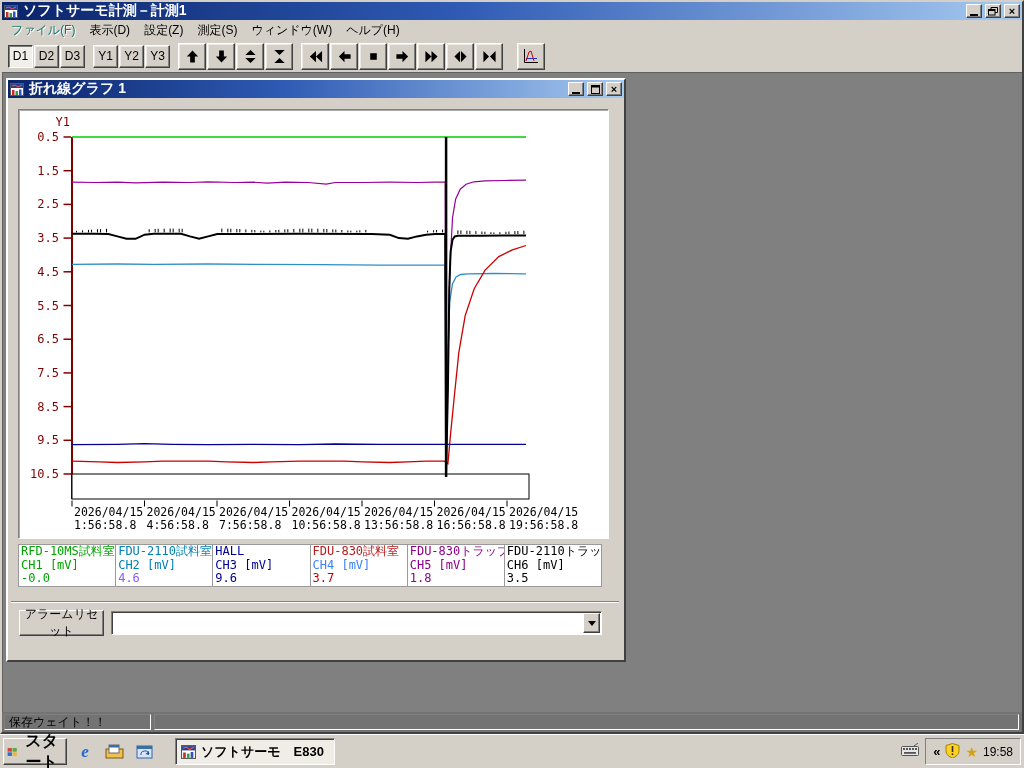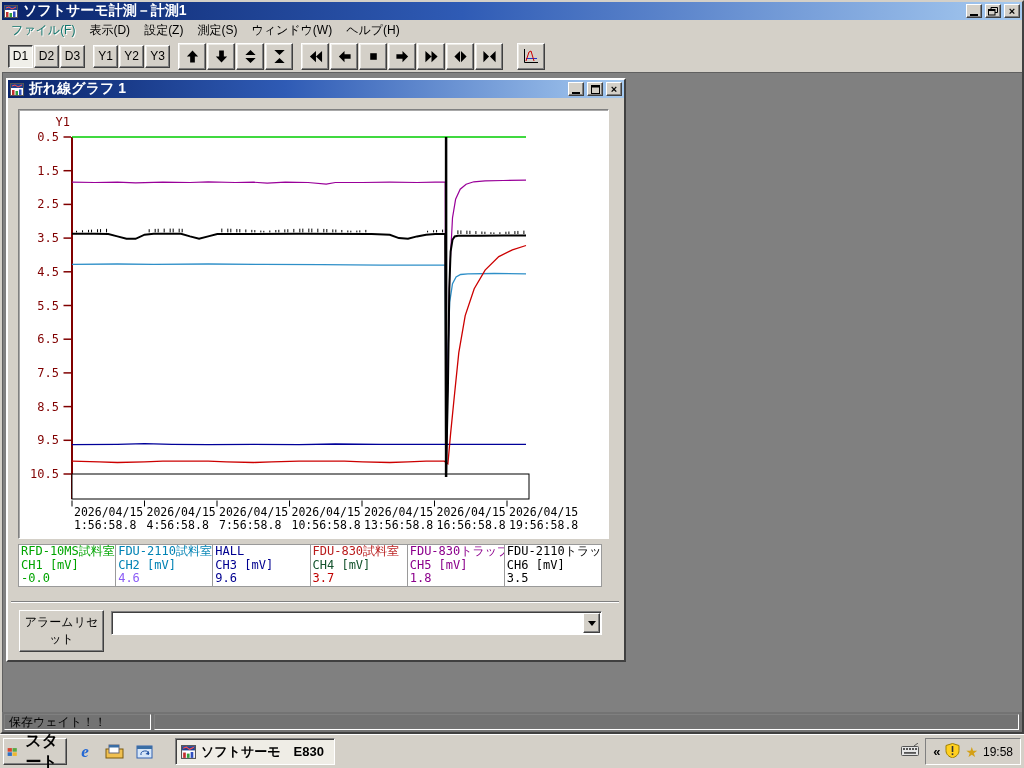--- a/index.html
+++ b/index.html
@@ -44,21 +44,21 @@
   .gbody { position:relative; width:100%; height:561px; }
   .chartpanel { position:absolute; left:10px; top:11px; width:591px; height:430px; background:#fff;
                 border:1px solid; border-color:#808080 #fff #fff #808080; box-shadow:inset 1px 1px 0 #a8a8a8; }
   .legend { position:absolute; left:10px; top:446px; width:584px; height:43px; display:flex;
             background:#fff; border:1px solid #9a9a9a; }
   .lcell { flex:1; border-right:1px solid #9a9a9a; padding:0 2px; overflow:hidden; white-space:nowrap;
            font-family:"DejaVu Sans Mono",monospace; font-size:12px; line-height:13.5px; }
   .lcell:last-child { border-right:none; }
   .divider { position:absolute; left:3px; top:503px; width:608px; height:2px;
              border-top:1px solid #808080; border-bottom:1px solid #fff; }
-  .alarm { position:absolute; left:11px; top:512px; width:85px; height:42px; background:#d4d0c8;
+  .alarm { position:absolute; left:11px; top:512px; width:85px; height:26px; background:#d4d0c8;
            border:1px solid; border-color:#fff #404040 #404040 #fff; box-shadow:inset -1px -1px 0 #808080;
            font-size:12px; display:flex; align-items:center; justify-content:center; cursor:default; }
   .combo { position:absolute; left:103px; top:513px; width:491px; height:24px; background:#fff;
            border:1px solid; border-color:#808080 #fff #fff #808080; box-shadow:inset 1px 1px 0 #404040;
            display:flex; align-items:center; }
   .combo-text { flex:1; font-size:12px; padding:0 4px; overflow:hidden; }
   .combo-btn { width:17px; height:20px; margin-right:1px; background:#d4d0c8; border:1px solid;
                border-color:#fff #404040 #404040 #fff; box-shadow:inset -1px -1px 0 #808080;
                display:flex; align-items:center; justify-content:center; }
   .darr { width:0; height:0; border-left:4px solid transparent; border-right:4px solid transparent;
@@ -357,21 +357,21 @@
             <div style="color: rgb(0, 130, 180);">CH2 [mV]</div>
             <div style="color: #8b5cf6;">4.6</div>
           </div>
           <div class="lcell">
             <div style="color: rgb(0, 0, 144);">HALL</div>
             <div style="color: rgb(0, 0, 144);">CH3 [mV]</div>
             <div style="color: rgb(0, 0, 144);">9.6</div>
           </div>
           <div class="lcell">
             <div style="color: #b91c1c;">FDU-830試料室</div>
-            <div style="color: #14532d;">CH4 [mV]</div>
+            <div style="color: #3b82f6;">CH4 [mV]</div>
             <div style="color: rgb(192, 0, 0);">3.7</div>
           </div>
           <div class="lcell">
             <div style="color: rgb(140, 0, 140);">FDU-830トラップ</div>
             <div style="color: rgb(140, 0, 140);">CH5 [mV]</div>
             <div style="color: rgb(140, 0, 140);">1.8</div>
           </div>
           <div class="lcell">
             <div style="color: rgb(0, 0, 0);">FDU-2110トラップ</div>
             <div style="color: rgb(0, 0, 0);">CH6 [mV]</div>

